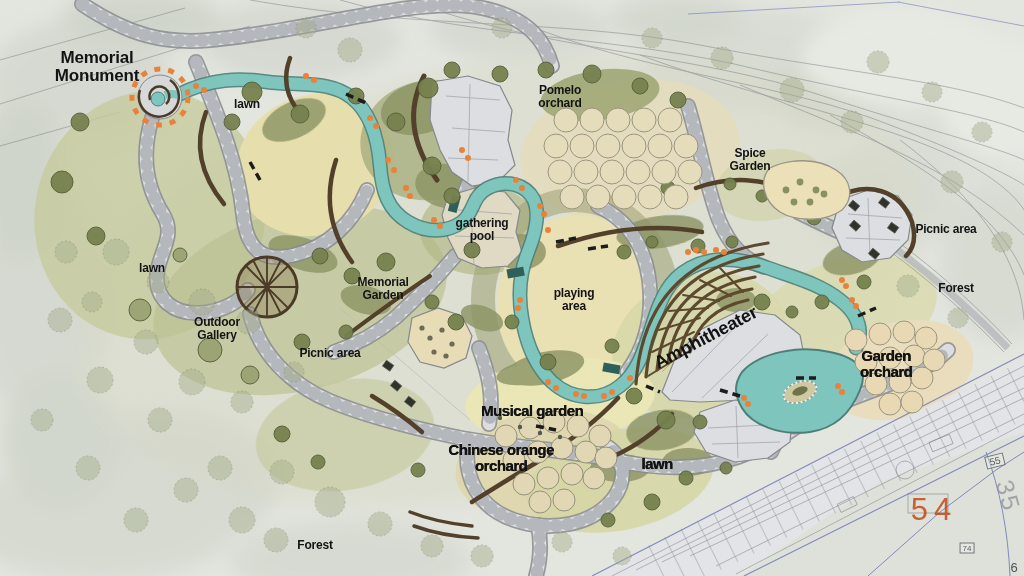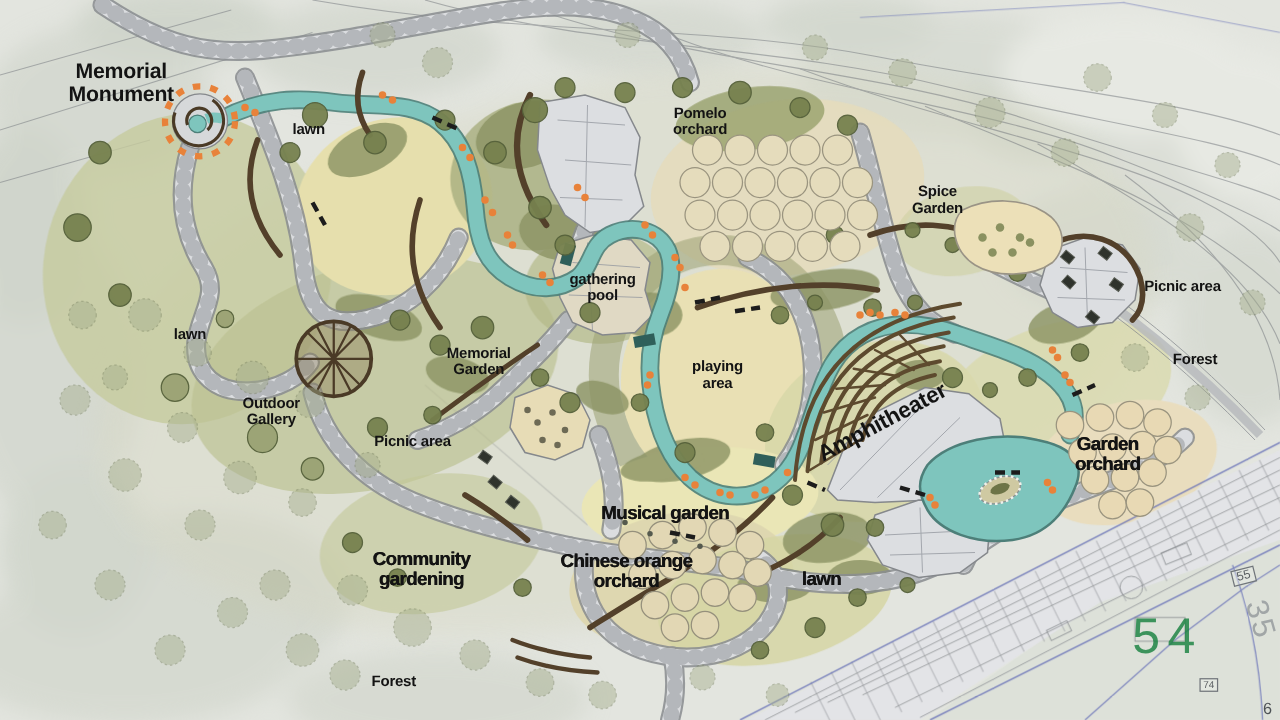--- a/index.html
+++ b/index.html
@@ -6,21 +6,21 @@
   .stage{position:relative;width:1024px;height:576px;overflow:hidden;background:#e3e5df;
          font-family:"Liberation Sans",sans-serif}
   .stage svg{position:absolute;left:0;top:0}
   .lbl{position:absolute;transform:translate(-50%,-50%);text-align:center;white-space:pre-line;
        color:#131313;line-height:1.08;z-index:4}
   .lbl-reg{font-size:12px;font-weight:700;letter-spacing:-0.2px}
   .lbl-big{font-size:17px;font-weight:700;letter-spacing:-0.2px}
   .lbl-bold{font-size:15px;font-weight:700;letter-spacing:-0.5px;text-shadow:0.35px 0 0 #131313}
   .rot-amphi{transform:translate(-50%,-50%) rotate(-28deg);font-size:18px}
   .cad{position:absolute;transform:translate(-50%,-50%);z-index:4;font-weight:400}
-  #p54{font-size:40px;letter-spacing:6px;color:#15803d;opacity:.8}
+  #p54{font-size:31px;letter-spacing:6px;color:#c2410c;opacity:.8}
   #p35{font-size:25px;color:#8d9296;transform:translate(-50%,-50%) rotate(74deg);opacity:.75;letter-spacing:2px}
   #p74{font-size:8px;border:1px solid #70757a;padding:0 2px;color:#5d6165;background:rgba(240,242,238,.4)}
   #p55{font-size:10px;border:1px solid #70757a;padding:0 3px;color:#5d6165;
        transform:translate(-50%,-50%) rotate(-14deg);background:rgba(240,242,238,.3)}
   #p6{font-size:13px;color:#4e5256}
 </style>
 </head>
 <body>
 
 <div class="stage">
@@ -570,22 +570,20 @@
 Garden</div>
 <div class="lbl lbl-reg" style="left:217px;top:329px">Outdoor
 Gallery</div>
 <div class="lbl lbl-reg" style="left:330px;top:353px">Picnic area</div>
 <div class="lbl lbl-reg" style="left:574px;top:300px">playing
 area</div>
 <div class="lbl lbl-reg rot-amphi" style="left:706px;top:338px">Amphitheater</div>
 <div class="lbl lbl-bold" style="left:886px;top:364px">Garden
 orchard</div>
 <div class="lbl lbl-bold" style="left:532px;top:411px">Musical garden</div>
-<div class="lbl lbl-bold" style="left:337px;top:456px">Community
-gardening</div>
 <div class="lbl lbl-bold" style="left:501px;top:458px">Chinese orange
 orchard</div>
 <div class="lbl lbl-bold" style="left:657px;top:464px">lawn</div>
 <div class="lbl lbl-reg" style="left:315px;top:545px">Forest</div>
 
 <div class="cad" id="p54" style="left:934px;top:510px">54</div>
 <div class="cad" id="p35" style="left:1008px;top:496px">35</div>
 <div class="cad" id="p74" style="left:967px;top:548px">74</div>
 <div class="cad" id="p55" style="left:995px;top:461px">55</div>
 <div class="cad" id="p6" style="left:1014px;top:567px">6</div>

